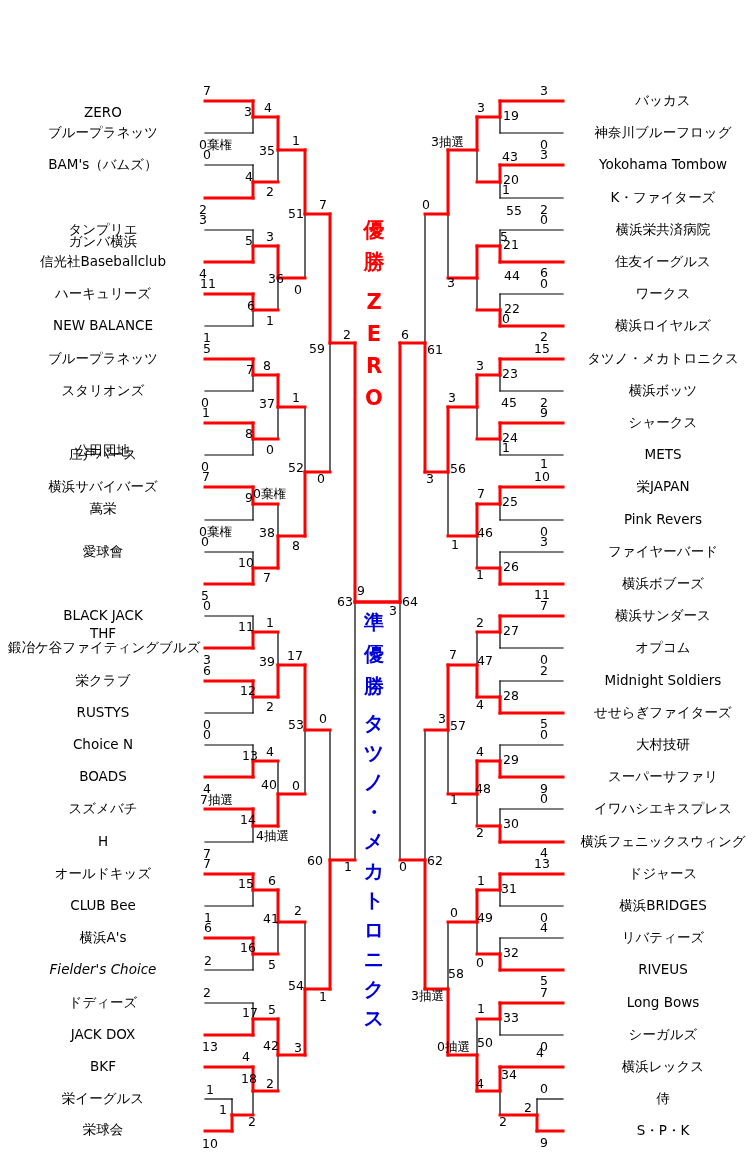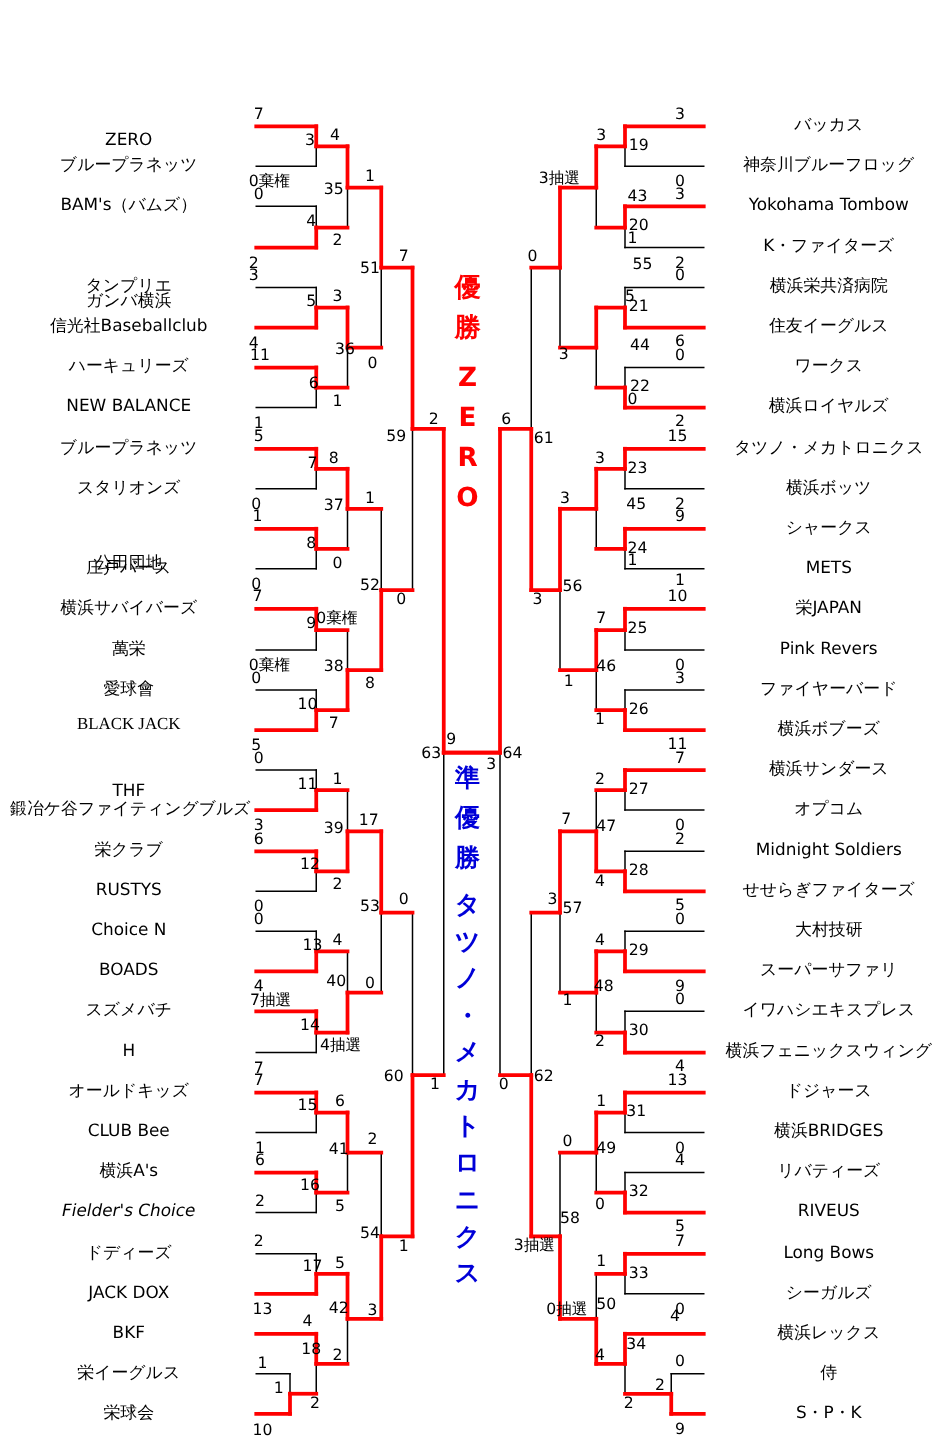--- a/index.html
+++ b/index.html
@@ -482,24 +482,24 @@
       <div class="team l" style="top: 189px; margin-top: 44px;">ガンバ横浜</div>
       <div class="team l" style="top: 221px;">タンプリエ</div>
       <div class="team l" style="top: 253px;">信光社Baseballclub</div>
       <div class="team l" style="top: 285px;">ハーキュリーズ</div>
       <div class="team l" style="top: 317px;">NEW BALANCE</div>
       <div class="team l" style="top: 350px;">ブループラネッツ</div>
       <div class="team l" style="top: 382px;">スタリオンズ</div>
       <div class="team l" style="top: 412px; margin-top: 30px;">公田団地</div>
       <div class="team l" style="top: 446px;">庄戸バース</div>
       <div class="team l" style="top: 478px;">横浜サバイバーズ</div>
-      <div class="team l" style="top: 511px;">萬栄</div>
+      <div class="team l" style="top: 500px;">萬栄</div>
       <div class="team l" style="top: 543px;">愛球會</div>
       <div class="team l" style="top: 585px; margin-top: 40px;">THF</div>
-      <div class="team l" style="top: 571px; font-family: Liberation Serif, serif;">BLACK JACK</div>
+      <div class="team l" style="top: 607px;">BLACK JACK</div>
       <div class="team l" style="top: 639px;">鍛冶ケ谷ファイティングブルズ</div>
       <div class="team l" style="top: 672px;">栄クラブ</div>
       <div class="team l" style="top: 704px;">RUSTYS</div>
       <div class="team l" style="top: 736px;">Choice N</div>
       <div class="team l" style="top: 768px;">BOADS</div>
       <div class="team l" style="top: 800px;">スズメバチ</div>
       <div class="team l" style="top: 833px;">H</div>
       <div class="team l" style="top: 865px;">オールドキッズ</div>
       <div class="team l" style="top: 897px;">CLUB Bee</div>
       <div class="team l" style="top: 929px;">横浜A's</div>

